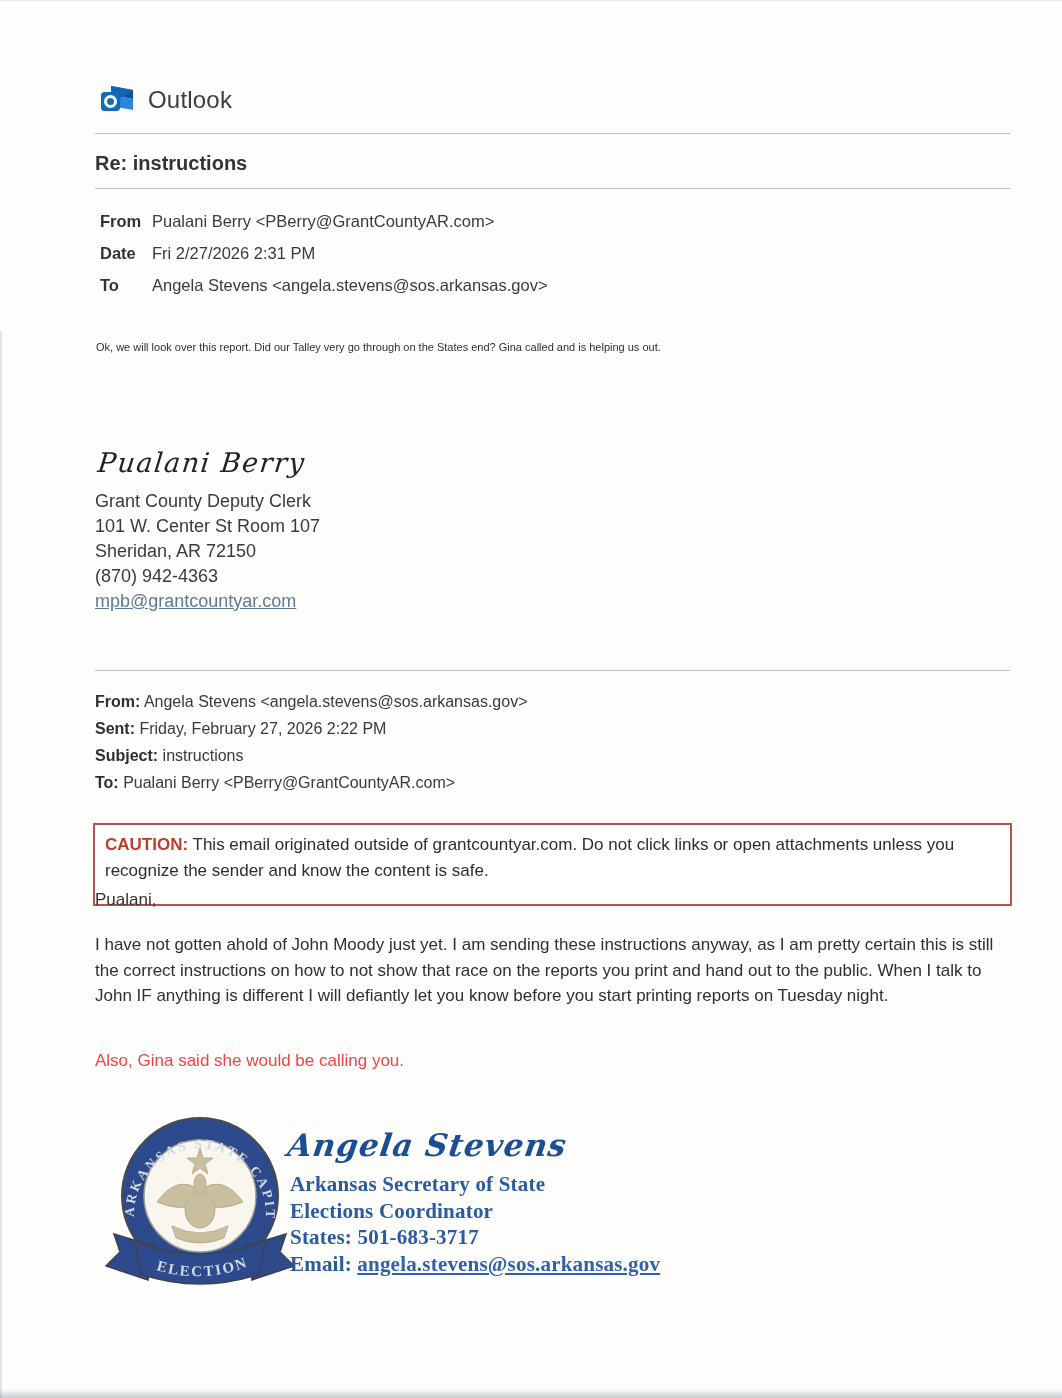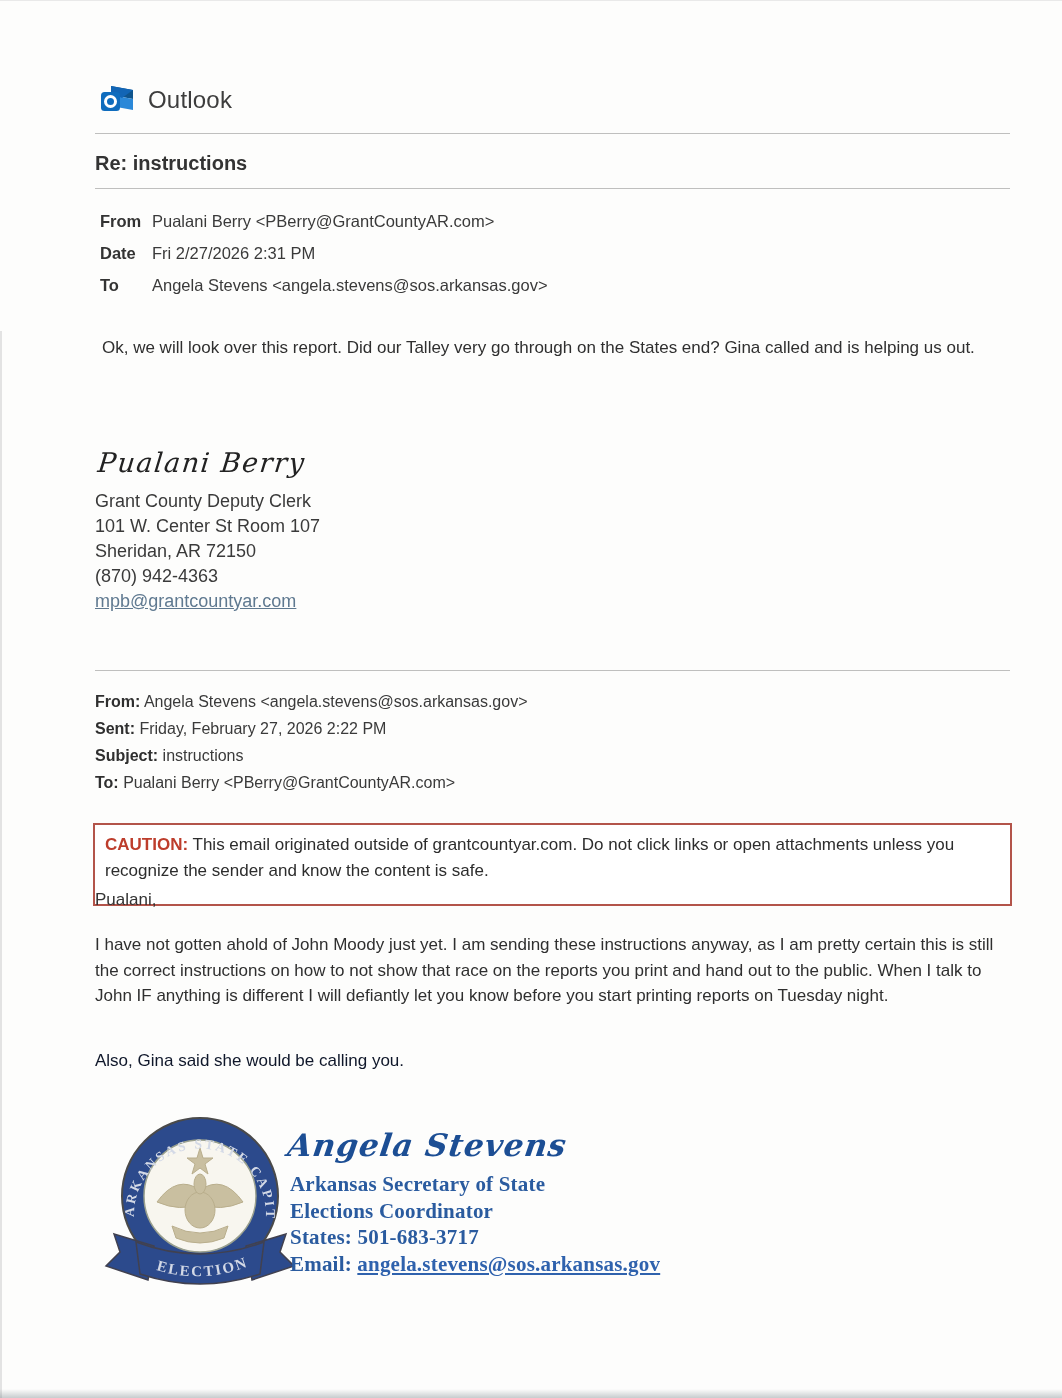--- a/index.html
+++ b/index.html
@@ -25,21 +25,21 @@
 
   .subject { top:151px; left:95px; font-size:20px; font-weight:600; color:#333; }
 
   
   .hdr { top:204px; left:100px; font-size:16.5px; }
   .hdr-row { display:flex; height:32px; align-items:center; }
   .hdr-label { width:52px; font-weight:700; color:#333; }
   .hdr-value { color:#3a3a3a; }
 
   
-  .reply-body { top:334px; left:102px; width:905px; font-size:17px; line-height:25px; color:#2f2f2f; }
+  .reply-body { top:334px; left:96px; width:905px; font-size:11px; line-height:25px; color:#2f2f2f; }
 
   
   .script-name {
     top:446px; left:98px;
     font-family:"DejaVu Serif", serif;
     font-style:italic; font-size:27px; color:#222;
     letter-spacing:1.5px; transform:skewX(-6deg);
   }
   .sig1 { top:488px; left:95px; font-size:18px; line-height:25px; color:#3a3a3a; }
   .sig1 .link { color:#5f7990; text-decoration:underline; cursor:pointer; }
@@ -53,21 +53,21 @@
     top:822px; left:93px; width:895px;
     border:2px solid #b3544a;
     padding:7px 10px 20px 10px;
     font-size:17px; line-height:26px; color:#2d2d2d;
     background:#fff;
   }
   .caution .caution-label { font-weight:700; color:#bd3d2c; }
 
   .greeting { top:889px; left:95px; font-size:17px; color:#333; }
   .para1 { top:931px; left:95px; width:915px; font-size:17px; line-height:25.5px; color:#2f2f2f; }
-  .para2 { top:1050px; left:95px; font-size:17px; color:#0f172a; }
+  .para2 { top:1050px; left:95px; font-size:17px; color:#ef4444; }
 
   
   .seal { top:1113px; left:102px; }
   .asig-script {
     top:1126px; left:288px;
     font-family:"DejaVu Serif", serif;
     font-style:italic; font-weight:700; font-size:31px;
     color:#1c4e94; letter-spacing:1px; transform:skewX(-8deg);
   }
   .asig-lines {

